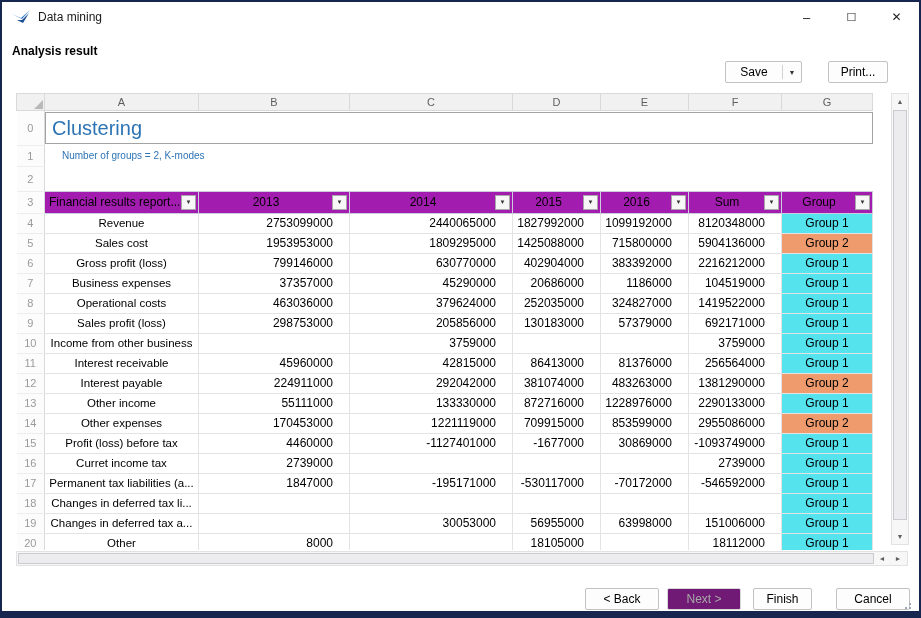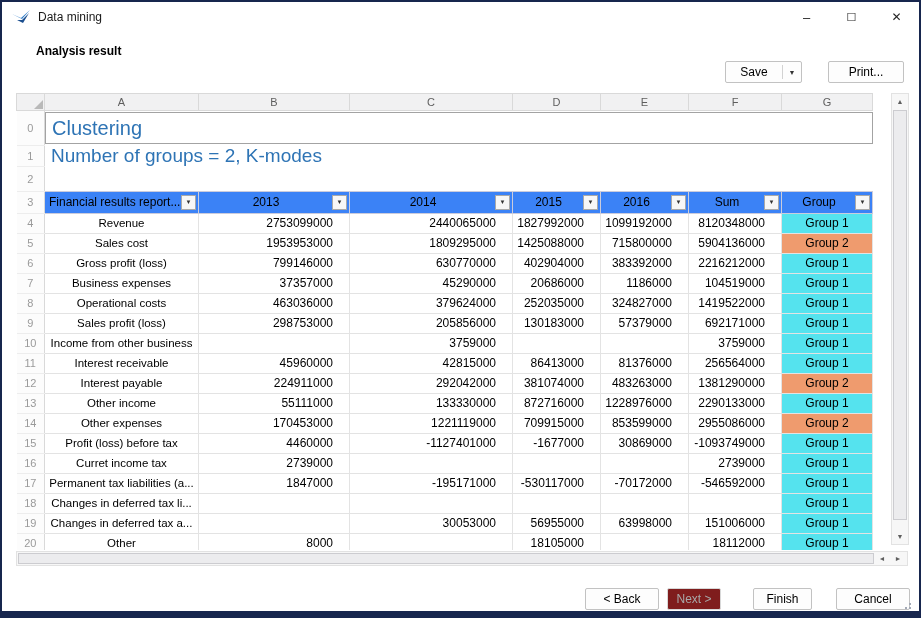--- a/index.html
+++ b/index.html
@@ -13,32 +13,32 @@
   .app-icon { display:inline-flex; width:18px; height:14px; }
   .title-text { font-size:12px; color:#1a1a1a; margin-left:8px; }
   .win-controls { margin-left:auto; display:flex; height:100%; }
   .win-btn { width:45px; height:100%; display:flex; align-items:center; justify-content:center;
              color:#222; cursor:default; }
   .win-btn.min { font-size:13px; }
   .win-btn.max { font-size:11px; }
   .win-btn.close { font-size:12px; }
 
   
-  .analysis-label { position:absolute; left:10px; top:42px; font-size:12px; font-weight:bold; color:#000;margin-left:24px; }
+  .analysis-label { position:absolute; left:10px; top:42px; font-size:12px; font-weight:bold; color:#000; }
   .split-btn { position:absolute; left:723px; top:59px; width:77px; height:22px;
                display:flex; align-items:center; background:#FDFDFD; border:1px solid #C2C2C2;
                border-radius:2px; font-size:12px; }
   .split-label { flex:1; text-align:center; }
   .split-sep { width:1px; height:14px; background:#D2D2D2; }
   .split-arrow { width:18px; text-align:center; font-size:7px; color:#333; }
   .btn { position:absolute; height:22px; background:#FDFDFD; border:1px solid #C2C2C2;
          border-radius:2px; font-size:12px; color:#000; text-align:center; line-height:20px; }
-  .btn.print { left:826px; top:59px; width:76px; }
+  .btn.print { left:826px; top:59px; width:60px; }
   .btn.back   { left:583px; top:586px; width:74px; }
-  .btn.next   { left:665px; top:586px; width:54px; color:#A8A8A8; border-color:#D8D8D8; background:#7f1d1d; }
+  .btn.next   { left:665px; top:586px; width:74px; color:#A8A8A8; border-color:#D8D8D8; background:#701a75; }
   .btn.finish { left:751px; top:586px; width:59px; }
   .btn.cancel { left:834px; top:586px; width:74px; }
 
   
   .grid-viewport { position:absolute; left:14px; top:91px; width:857px; height:457px; overflow:hidden; }
   .grid-table { border-collapse:collapse; table-layout:fixed; width:856px; }
   .grid-table td { padding:0; overflow:hidden; white-space:nowrap; vertical-align:middle; }
 
   .letters-row td { height:17px; background:#F1F1F2; border:1px solid #D9D9D9;
                     color:#5E5E5E; font-size:11px; text-align:center; }
@@ -51,23 +51,23 @@
 
   tr.row-title  td { height:34px; }
   tr.row-sub    td { height:21px; }
   tr.row-empty  td { height:25px; }
   tr.row-filter td { height:22px; }
   tr.row-data   td { height:20px; }
 
   .merged { background:#fff; }
   .clustering-box { height:32px; margin:1px 0; border:1px solid #A3A3A3; background:#fff;
                     display:flex; align-items:center; padding-left:6px; font-size:20px; }
-  .subtitle-text { padding-left:6px; font-size:19px; line-height:21px; }
-
-  .filter-cell { background:#3b82f6; border:1px solid #CBCCDC; position:relative; font-size:12px; }
+  .subtitle-text { padding-left:6px; font-size:10px; line-height:21px;margin-left:11px; }
+
+  .filter-cell { background:#a21caf; border:1px solid #CBCCDC; position:relative; font-size:12px; }
   .filter-label { display:block; text-align:center; padding:0 19px 0 3px; line-height:20px; color:#000;
                   overflow:hidden; }
   .filter-cell.first .filter-label { text-align:left; padding-left:4px; }
   .filter-btn { position:absolute; right:2px; top:3px; width:15px; height:15px; background:#F7F7F7;
                 border:1px solid #A9A9A9; text-align:center; }
   .filter-caret { font-size:6px; color:#333; display:block; line-height:13px; }
 
   .cell { border-right:1px solid #E3E3E3; border-bottom:1px solid #E3E3E3; font-size:12px; color:#000; background:#fff; }
   .cell.label { text-align:center; font-size:11.5px; }
   .cell.num { text-align:right; padding-right:16px; }

